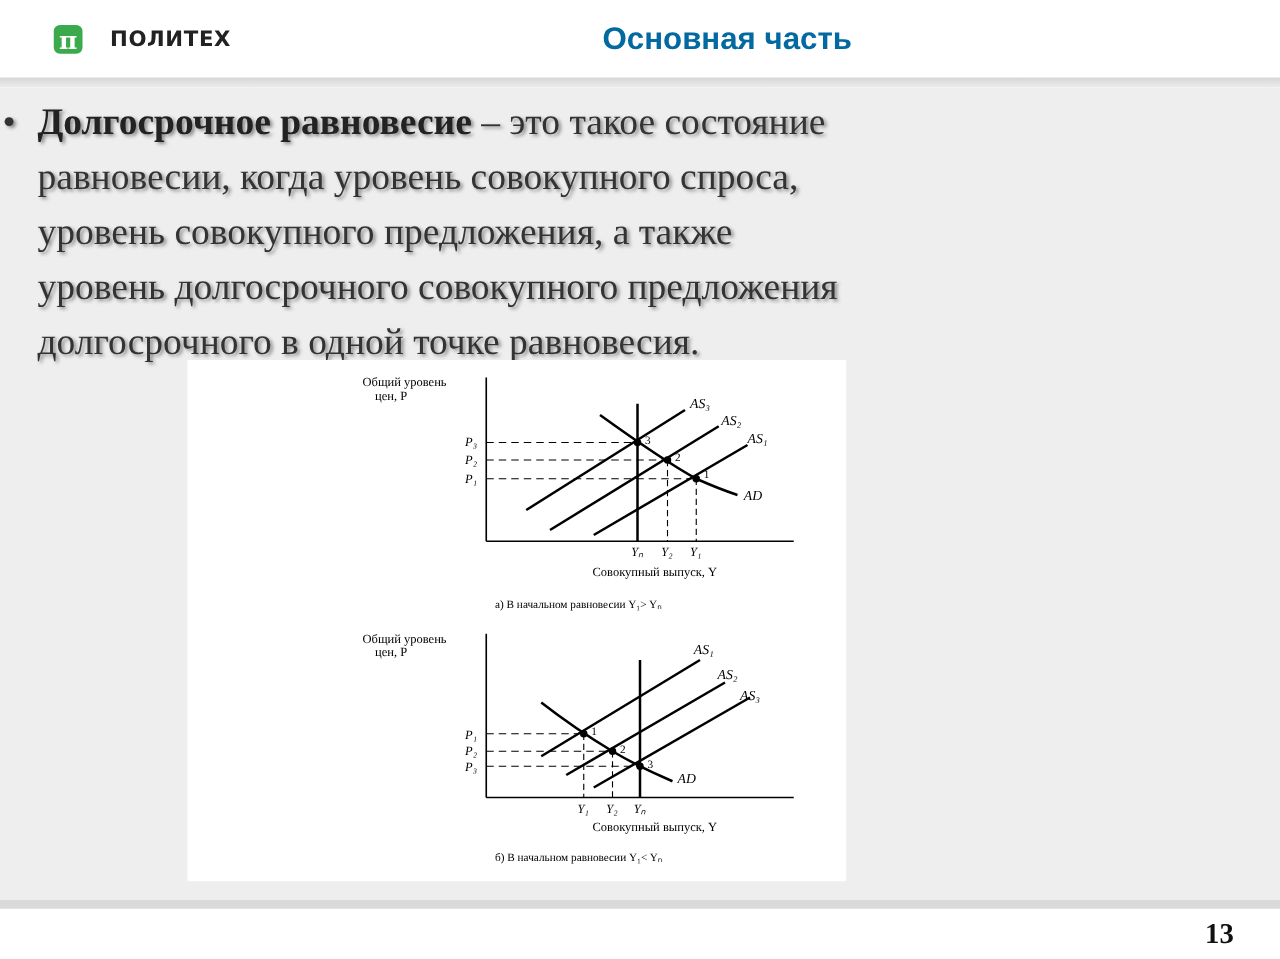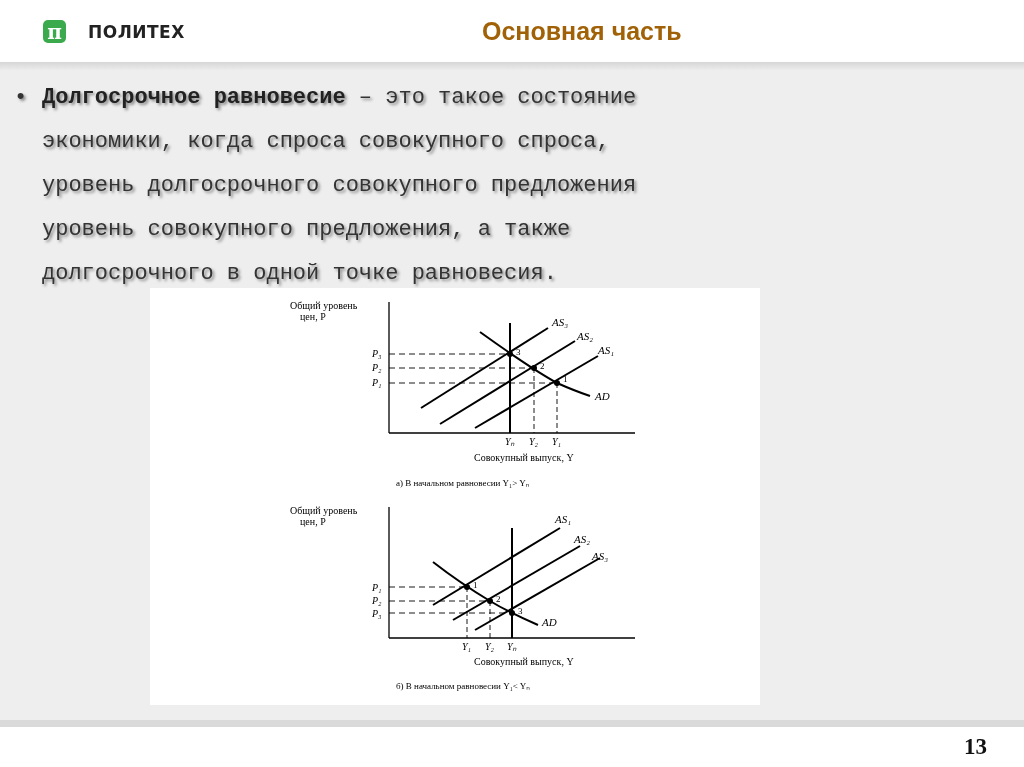--- a/index.html
+++ b/index.html
@@ -2,49 +2,49 @@
 <html><head>
 <meta charset="utf-8">
 <style>
   html, body { margin:0; padding:0; }
   body { width:1024px; height:767px; background:#ffffff; position:relative; overflow:hidden; font-family:"Liberation Sans", sans-serif; }
   .header { position:absolute; left:0; top:0; width:1024px; height:62px; background:#ffffff; }
   .header-shadow { position:absolute; left:0; top:62px; width:1024px; height:8px; background:linear-gradient(#d6d6d6,#ececec); }
   .logo { position:absolute; left:43px; top:20px; display:flex; align-items:center; }
   .logo-mark { width:23px; height:23px; background:#3aaa4c; border-radius:5px; display:flex; align-items:center; justify-content:center; color:#fff; font-family:"DejaVu Serif", serif; font-weight:bold; font-size:20px; line-height:1; }
   .logo-text { margin-left:22px; font-family:"DejaVu Sans", sans-serif; font-weight:bold; font-size:17px; color:#222; letter-spacing:0.5px; }
-  .slide-title { position:absolute; left:482px; top:17px; font-weight:bold; font-size:25px; color:#a16207; }
+  .slide-title { position:absolute; left:482px; top:17px; font-weight:bold; font-size:25px; color:#0369a1; }
   .content { position:absolute; left:0; top:70px; width:1024px; height:650px; background:#eeeeee; }
-  .bullet-text { position:absolute; left:14px; top:6px; width:990px; font-family:Liberation Mono, monospace; font-size:22px; line-height:44px; color:#333; text-shadow:2px 2px 3px #888; }
+  .bullet-text { position:absolute; left:2px; top:6px; width:990px; font-family:Liberation Serif, serif; font-size:30px; line-height:44px; color:#333; text-shadow:2px 2px 3px #888; }
   .bullet-text .bullet { display:inline-block; width:28px; }
   .bullet-text b { color:#222; }
   .indent { padding-left:28px; display:block; }
-  .figure { position:absolute; left:150px; top:218px; width:610px; height:417px; background:#ffffff; }
+  .figure { position:absolute; left:150px; top:218px; width:527px; height:417px; background:#ffffff; }
   .footer-band { position:absolute; left:0; top:720px; width:1024px; height:7px; background:#dadada; }
   .page-number { position:absolute; right:37px; top:734px; font-family:"Liberation Serif", serif; font-weight:bold; font-size:23px; color:#111; }
   svg text { font-family:"Liberation Serif", serif; }
 </style>
 </head>
 <body>
 
 <div class="header">
   <div class="logo">
     <div class="logo-mark">π</div>
     <div class="logo-text">ПОЛИТЕХ</div>
   </div>
   <div class="slide-title">Основная часть</div>
 </div>
 <div class="header-shadow"></div>
 
 <div class="content">
   <div class="bullet-text">
     <span class="bullet">•</span><b>Долгосрочное равновесие</b><span> – это такое состояние</span>
-    <span class="indent">экономики, когда спроса совокупного спроса,</span>
+    <span class="indent">равновесии, когда уровень совокупного спроса,</span>
+    <span class="indent">уровень совокупного предложения, а также</span>
     <span class="indent">уровень долгосрочного совокупного предложения</span>
-    <span class="indent">уровень совокупного предложения, а также</span>
     <span class="indent">долгосрочного в одной точке равновесия.</span>
   </div>
 
   <div class="figure">
     <svg width="645" height="417" viewBox="0 0 645 417">
 
       <g>
         <text x="140" y="21" font-size="10">Общий уровень</text>
         <text x="150" y="32" font-size="10">цен, P</text>
 

